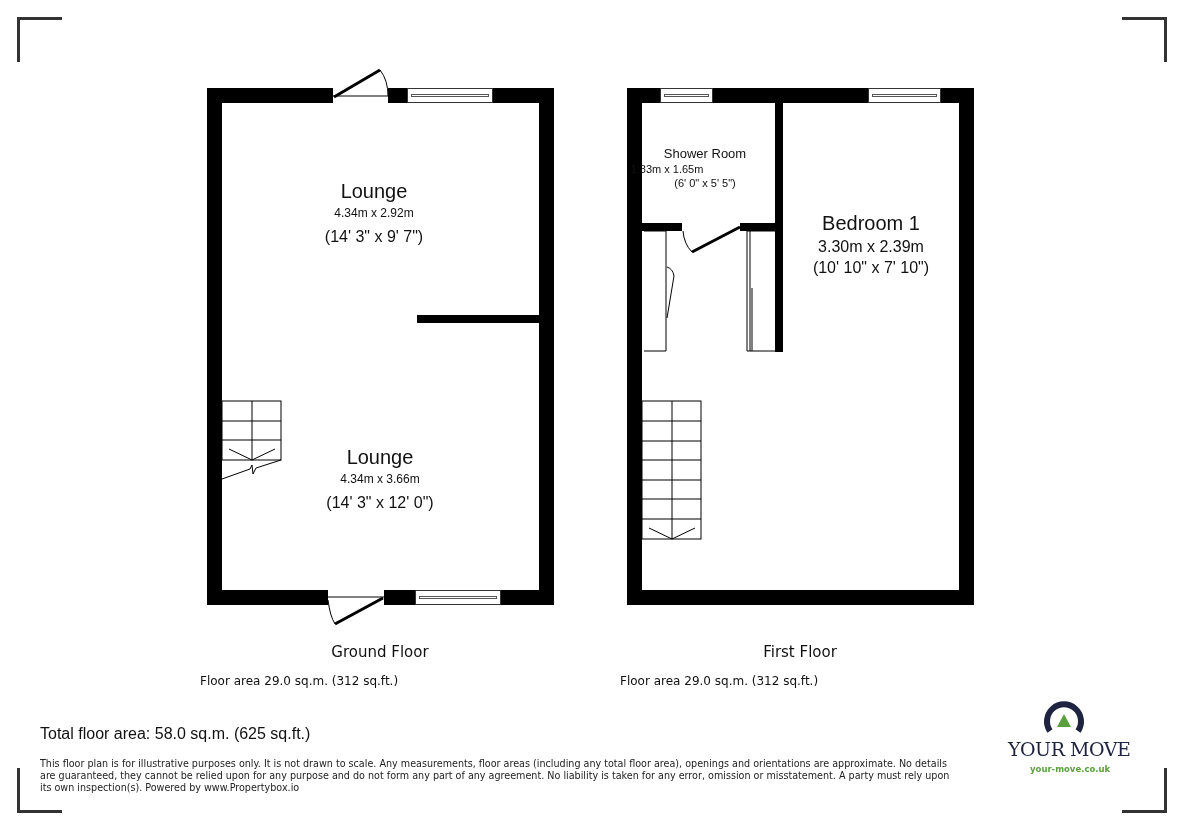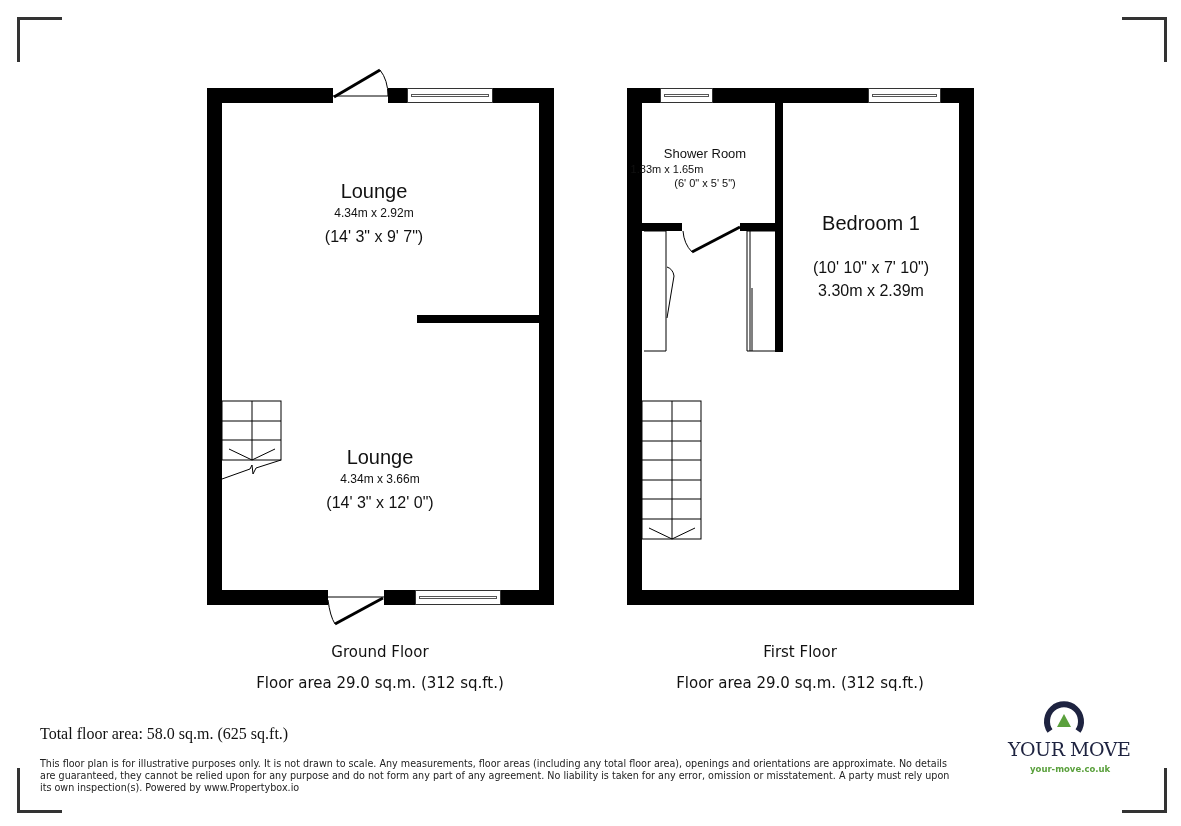--- a/index.html
+++ b/index.html
@@ -4,22 +4,22 @@
 <style>
   html, body { margin:0; padding:0; background:#ffffff; }
   body { width:1181px; height:826px; position:relative; overflow:hidden; font-family:"DejaVu Sans", sans-serif; color:#111; }
   .wall { position:absolute; background:#000; }
   .win { position:absolute; background:#fff; border:1px solid #333; box-sizing:border-box; }
   .win::after { content:""; position:absolute; left:3px; right:3px; top:35%; height:30%; border:1px solid #555; box-sizing:border-box; }
   .corner { position:absolute; border-color:#333; border-style:solid; width:42px; height:42px; }
   .room-name { position:absolute; text-align:center; font-family:"Liberation Sans", sans-serif; color:#111; white-space:nowrap; }
   .room-dim { position:absolute; text-align:center; font-family:"Liberation Sans", sans-serif; color:#111; white-space:nowrap; }
   .floor-title { position:absolute; text-align:center; font-family:"DejaVu Sans", sans-serif; font-size:15px; color:#111; white-space:nowrap; }
-  .floor-area { position:absolute; text-align:center; font-family:"DejaVu Sans", sans-serif; font-size:15px; color:#111; white-space:nowrap; }
-  .total { position:absolute; left:40px; top:725px; font-size:16px; font-family:Liberation Serif, serif; color:#111; white-space:nowrap; }
+  .floor-area { position:absolute; font-family:"DejaVu Sans", sans-serif; font-size:12px; color:#111; white-space:nowrap; }
+  .total { position:absolute; left:40px; top:725px; font-size:16px; font-family:Liberation Sans, sans-serif; color:#111; white-space:nowrap; }
   .disclaimer { position:absolute; left:40px; top:758px; width:920px; font-size:9.6px; line-height:12px; color:#222; font-family:"DejaVu Sans", sans-serif; }
   .logo-text { position:absolute; left:1008px; top:738px; font-family:"DejaVu Serif", serif; font-size:19px; letter-spacing:-0.5px; color:#1e2340; white-space:nowrap; }
   .logo-url { position:absolute; left:1030px; top:764px; font-family:"DejaVu Sans", sans-serif; font-size:8.5px; font-weight:bold; color:#5aa03c; white-space:nowrap; }
   svg.overlay { position:absolute; left:0; top:0; pointer-events:none; }
 </style>
 </head>
 <body>
 
 <div class="corner" style="left:17px;top:17px;border-width:3px 0 0 3px;"></div>
 <div class="corner" style="left:1122px;top:17px;border-width:3px 3px 0 0;"></div>
@@ -71,21 +71,21 @@
   <div class="wall" style="left:775px;top:103px;width:8px;height:249px;"></div>
 
   <div class="wall" style="left:642px;top:223px;width:40px;height:8px;"></div>
   <div class="wall" style="left:740px;top:223px;width:35px;height:8px;"></div>
 
   <div class="room-name" style="left:645px;top:146px;width:120px;font-size:13px;">Shower Room</div>
   <div class="room-dim" style="left:607px;top:163px;width:120px;font-size:11px;">1.83m x 1.65m</div>
   <div class="room-dim" style="left:645px;top:177px;width:120px;font-size:11px;">(6' 0" x 5' 5")</div>
 
   <div class="room-name" style="left:771px;top:212px;width:200px;font-size:20px;">Bedroom 1</div>
-  <div class="room-dim" style="left:771px;top:238px;width:200px;font-size:16px;margin-top:44px;">3.30m x 2.39m</div>
+  <div class="room-dim" style="left:771px;top:238px;width:200px;font-size:16px;">3.30m x 2.39m</div>
   <div class="room-dim" style="left:771px;top:259px;width:200px;font-size:16px;">(10' 10" x 7' 10")</div>
 
   <div class="floor-title" style="left:650px;top:643px;width:300px;">First Floor</div>
   <div class="floor-area" style="left:620px;top:674px;width:360px;">Floor area 29.0 sq.m. (312 sq.ft.)</div>
 </div>
 
 <svg class="overlay" width="1181" height="826">
 
   <g stroke="#000" fill="none">
     <line x1="333" y1="96" x2="388" y2="96" stroke-width="1"></line>

